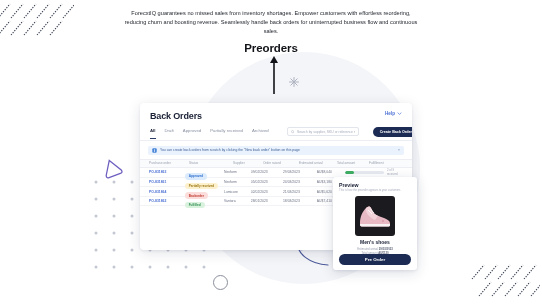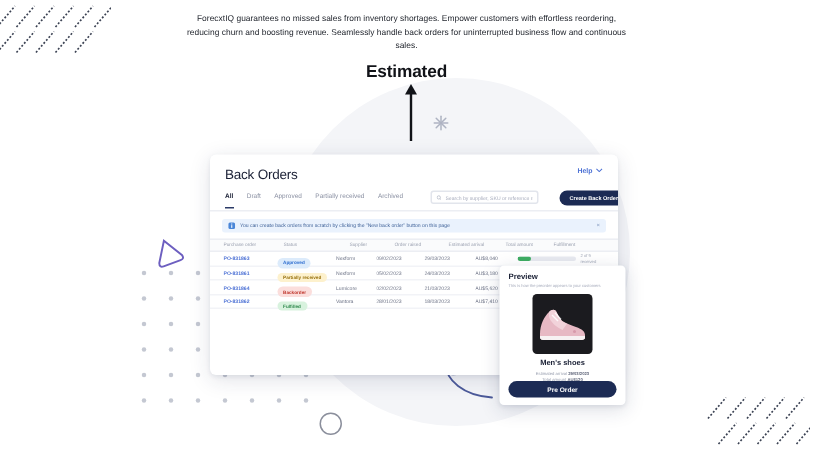--- a/index.html
+++ b/index.html
@@ -67,21 +67,21 @@
     overflow: hidden;
   }
   .app-head {
     padding: 8px 10px 0 10px;
     display: flex;
     align-items: flex-start;
     justify-content: space-between;
   }
   .app-title {
     font-size: 9px;
-    font-weight: normal;
+    font-weight: bold;
     color: #1a2035;
     letter-spacing: -.15px;
   }
   .help-link {
     display: flex; align-items: center; gap: 2px;
     font-size: 4.6px; color: #4a6fd4; font-weight: 600;
   }
   .chev { width: 5px; height: 3px; }
 
   .tabrow {
@@ -281,21 +281,21 @@
       <circle cx="40" cy="89" r="1.5"></circle>
       <circle cx="58" cy="89" r="1.5"></circle>
     <circle cx="76" cy="89" r="1.5"></circle>
       <circle cx="94" cy="89" r="1.5"></circle>
       <circle cx="112" cy="89" r="1.5"></circle>
   </g>
 </svg>
 
 <p class="intro">ForecxtIQ guarantees no missed sales from inventory shortages. Empower customers with effortless reordering, reducing churn and boosting revenue. Seamlessly handle back orders for uninterrupted business flow and continuous sales.</p>
 
-<h1 class="preorders-title">Estimated</h1>
+<h1 class="preorders-title">Preorders</h1>
 
 <svg class="arrow-up" viewBox="0 0 10 40">
   <line x1="5" y1="40" x2="5" y2="7" stroke="#111318" stroke-width="1.6"></line>
   <path d="M5 2 L9 9 L1 9 Z" fill="#111318"></path>
 </svg>
 
 <svg class="sparkle" viewBox="0 0 12 12">
   <g stroke="#aeb3c2" stroke-width="1" stroke-linecap="round">
     <line x1="6" y1="1.5" x2="6" y2="10.5"></line>
     <line x1="1.5" y1="6" x2="10.5" y2="6"></line>

